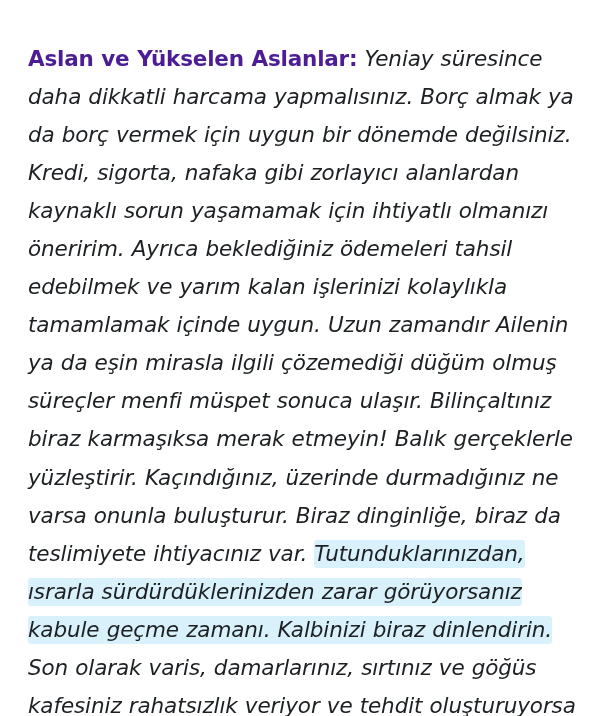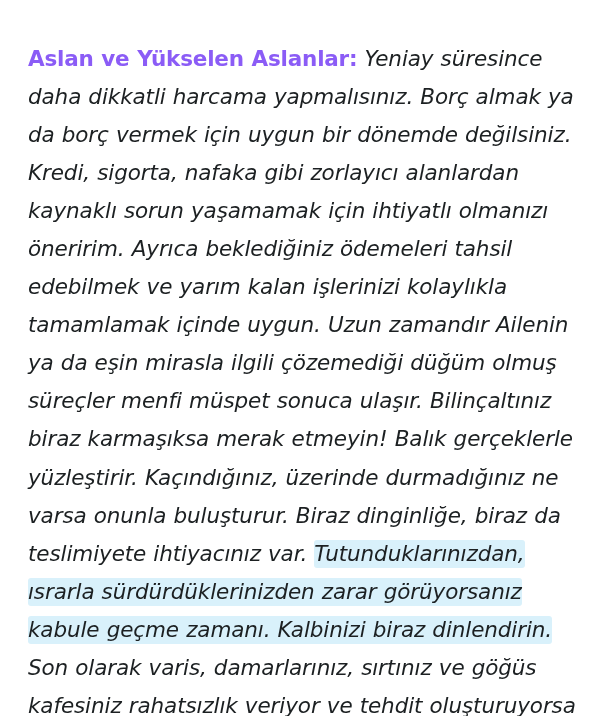--- a/index.html
+++ b/index.html
@@ -26,21 +26,21 @@
     font-style: italic;
     font-size: 21.5px;
     line-height: 38.1px;
     color: #1c2022;
     letter-spacing: -0.1px;
     word-spacing: 0.4px;
   }
   .lead {
     font-weight: bold;
     font-style: normal;
-    color: #8b5cf6;
+    color: #4c1d95;
     letter-spacing: -0.2px;
   }
   .hl {
     background: #d9f1fb;
     border-radius: 3px;
     padding: 1px 0 2px 0;
     box-decoration-break: clone;
     -webkit-box-decoration-break: clone;
   }
 </style>

